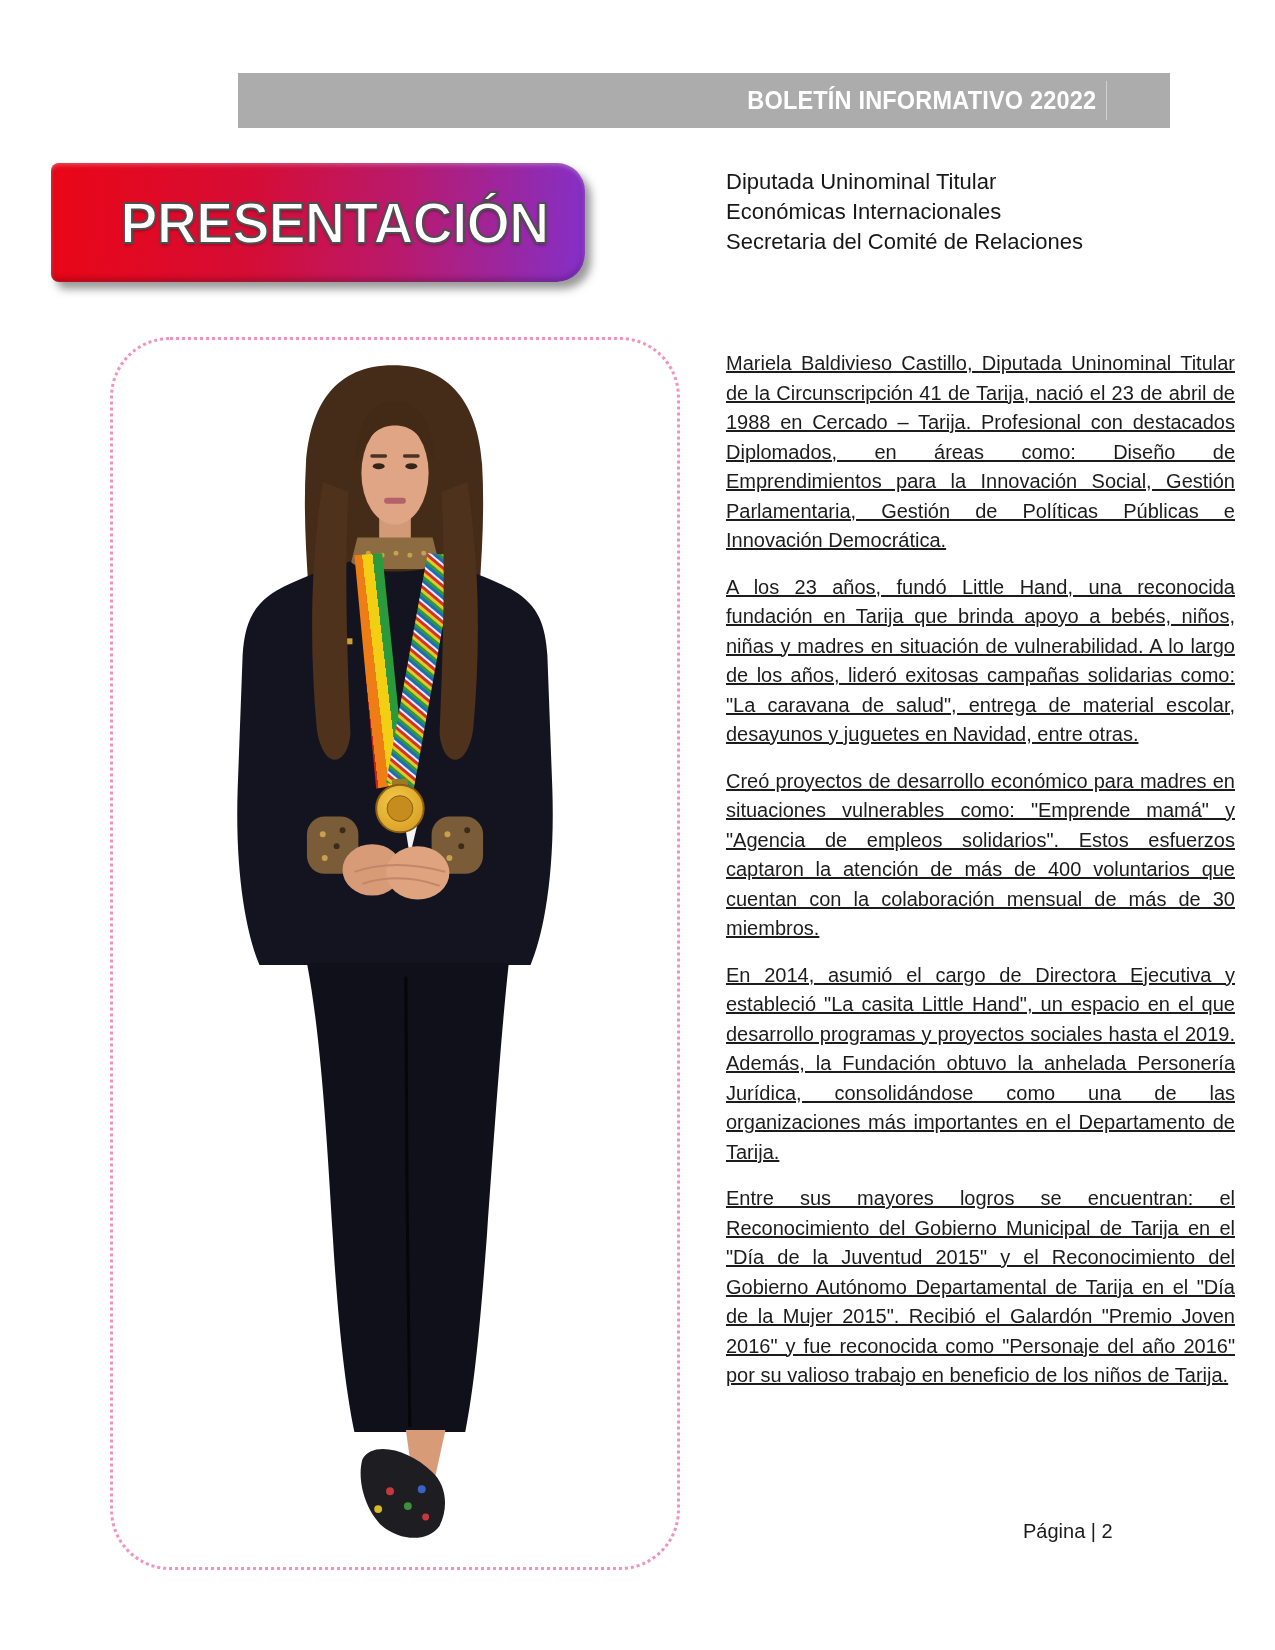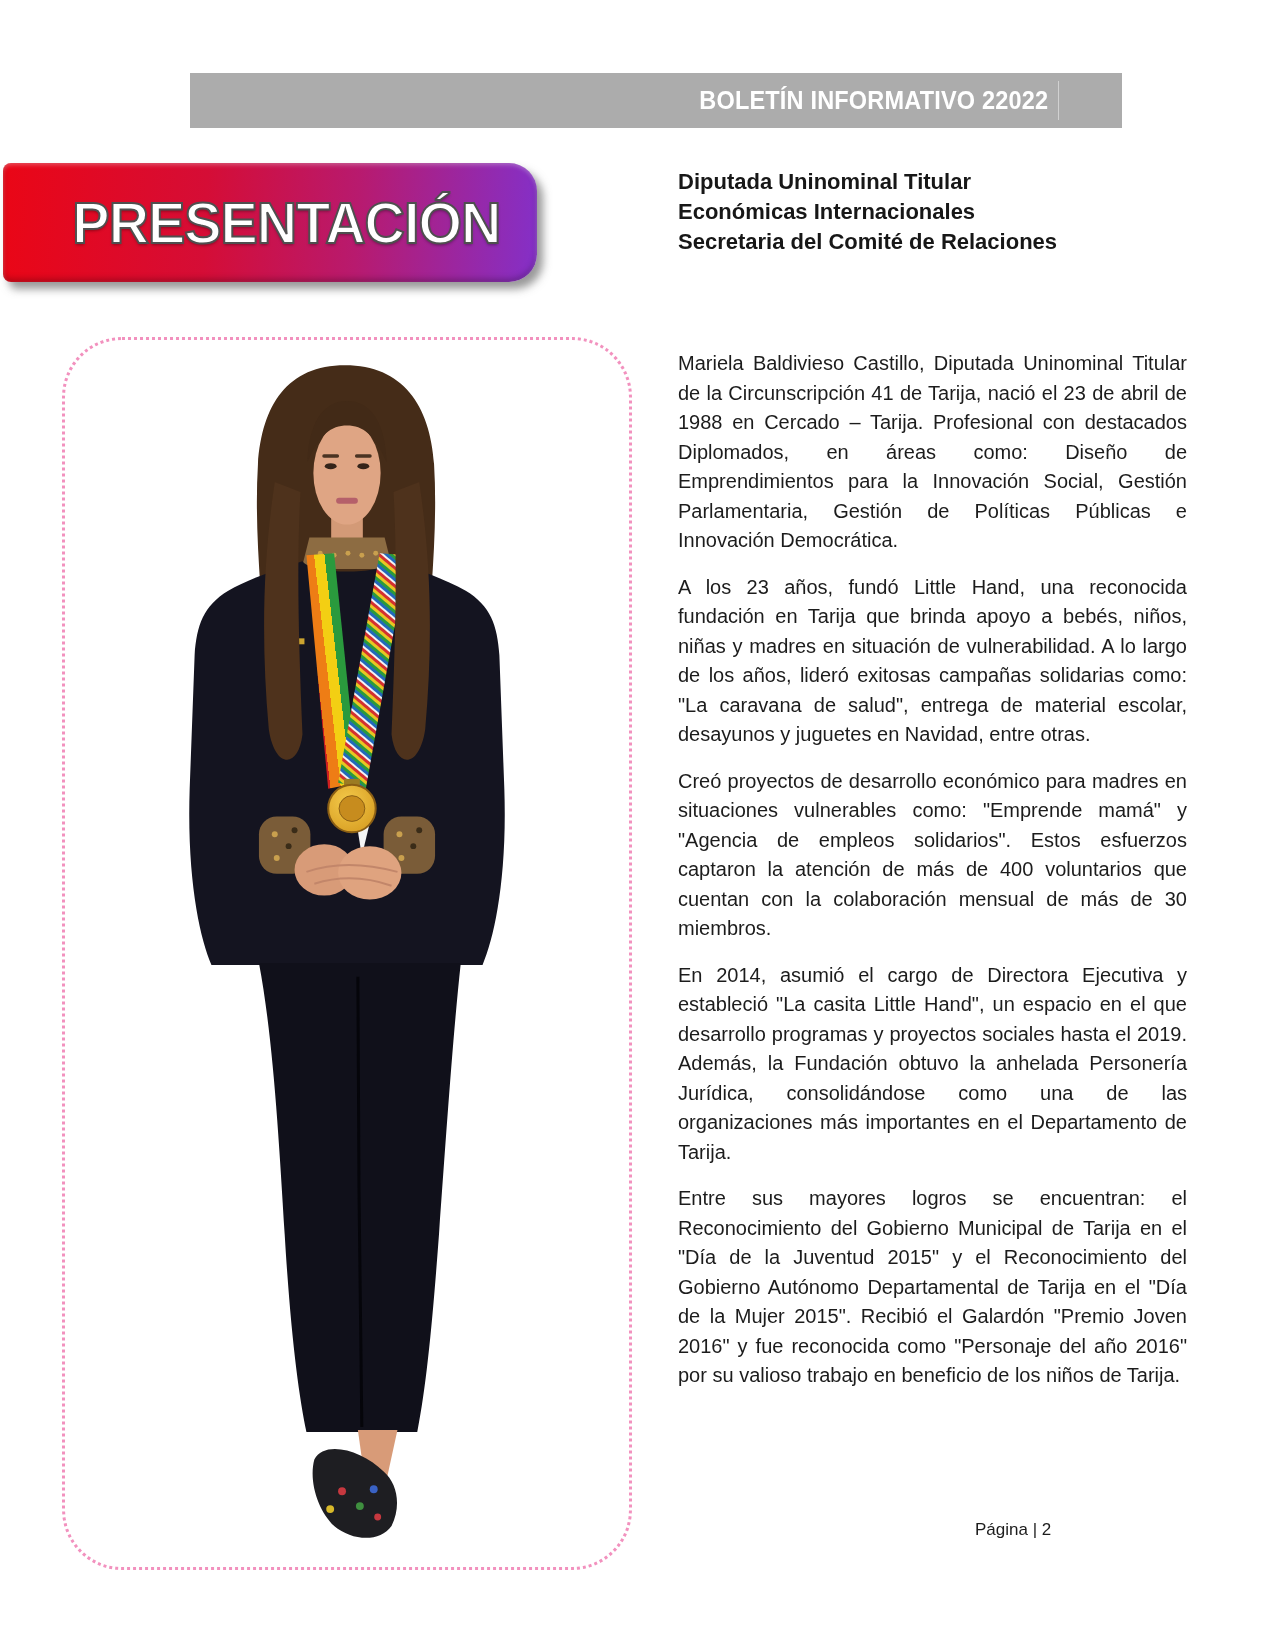--- a/index.html
+++ b/index.html
@@ -1,20 +1,20 @@
 <!DOCTYPE html>
 <html><head>
 <meta charset="utf-8">
 <style>
   html,body{margin:0;padding:0;}
   body{
     width:1275px;height:1650px;background:#ffffff;position:relative;
     font-family:"Liberation Sans", sans-serif;color:#1a1a1a;overflow:hidden;
   }
-  .page{position:absolute;inset:0;}
+  .page{position:absolute;inset:0;margin-left:48px;}
 
   
   .header-bar{
     position:absolute;left:190px;top:73px;width:932px;height:55px;
     background:#acacac;color:#ffffff;
     display:flex;align-items:center;justify-content:flex-end;
     padding-right:74px;box-sizing:border-box;
   }
   .header-bar .title{
     font-weight:bold;font-size:25px;letter-spacing:0.2px;
@@ -36,41 +36,41 @@
   .banner .banner-text{
     font-size:57px;font-weight:bold;color:#ffffff;letter-spacing:-1px;
     -webkit-text-stroke:2px #4f4f4f;
     text-shadow:0 2px 3px rgba(0,0,0,0.35);
     white-space:nowrap;transform:scaleX(0.98);
   }
 
   
   .heading{
     position:absolute;left:678px;top:167px;width:512px;
-    font-size:22px;font-weight:bold;line-height:30px;color:#171717;
+    font-size:22px;font-weight:normal;line-height:30px;color:#171717;
   }
 
   
   .body-col{
     position:absolute;left:678px;top:349px;width:509px;
     font-size:20px;line-height:29.5px;text-align:justify;color:#1c1c1c;
   }
-  .body-col p{margin:0 0 17px 0;}
+  .body-col p{margin:0 0 17px 0;text-decoration:underline;}
 
   
   .photo-box{
     position:absolute;left:62px;top:337px;width:570px;height:1233px;
     border:3px dotted #f291be;border-radius:60px;box-sizing:border-box;
     overflow:hidden;
   }
   .photo-box svg{position:absolute;left:0;top:0;}
 
   
   .footer{
-    position:absolute;left:975px;top:1520px;font-size:17px;color:#1c1c1c;
+    position:absolute;left:975px;top:1520px;font-size:20px;color:#1c1c1c;
   }
 </style>
 </head>
 <body>
 
 <div class="page">
 
   <div class="header-bar">
     <span class="title">BOLETÍN INFORMATIVO 22022</span>
     <span class="header-divider"></span>

